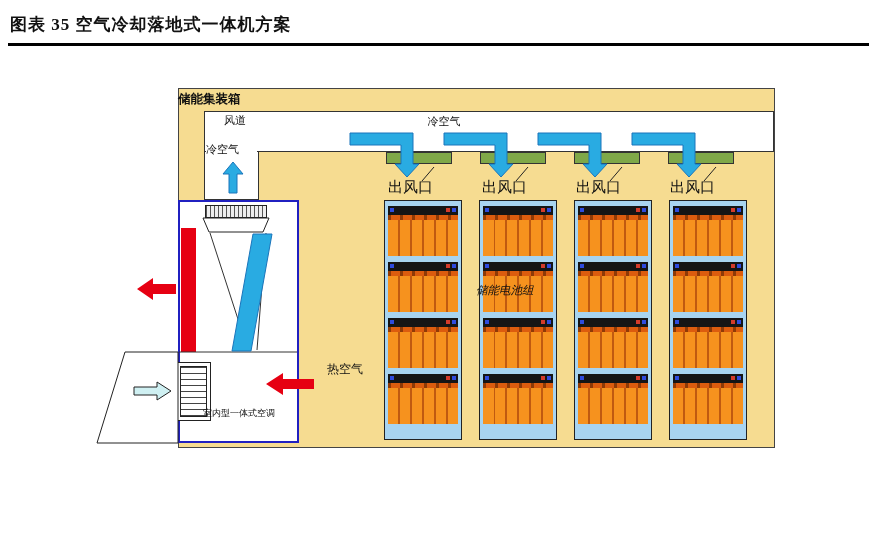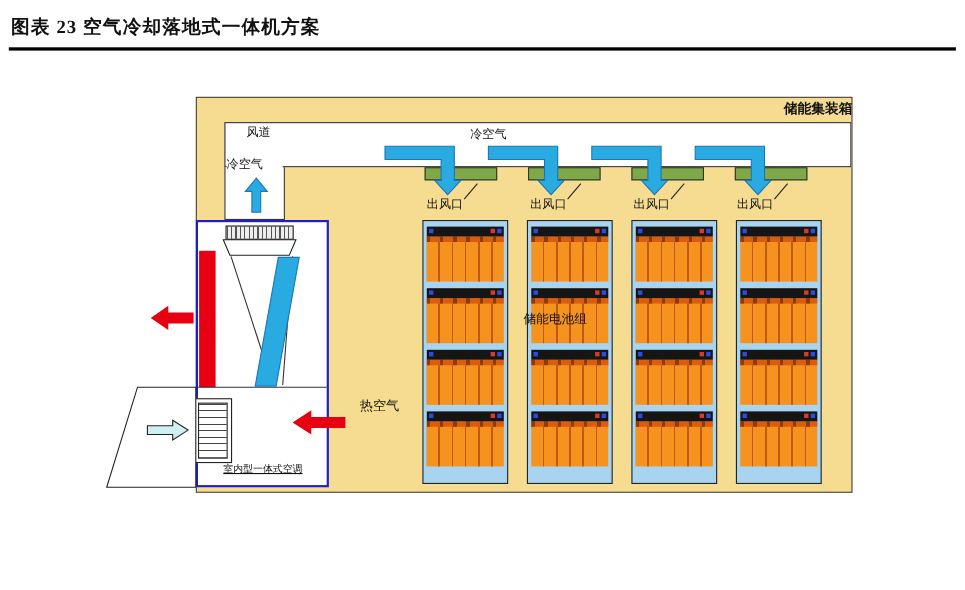--- a/index.html
+++ b/index.html
@@ -5,71 +5,71 @@
   html,body{margin:0;padding:0;background:#fff;}
   .page{position:relative;width:877px;height:536px;background:#fff;overflow:hidden;
         font-family:"DejaVu Sans","Liberation Sans",sans-serif;color:#111;}
   .abs{position:absolute;}
   .figure-title{left:10px;top:13px;font-family:"Liberation Serif","DejaVu Serif",serif;
         font-weight:700;font-size:17px;letter-spacing:1px;white-space:nowrap;}
   .title-rule{left:8px;top:43px;width:861px;height:3px;background:#000;}
 
   .container-box{left:178px;top:88px;width:597px;height:360px;
         background:var(--container-bg,#F6DC91);border:1px solid #444;box-sizing:border-box;}
-  .container-label{left:178px;top:91px;width:597px;text-align:right;
+  .container-label{left:178px;top:91px;width:597px;text-align:left;
         font-size:12.5px;font-weight:700;}
 
   .duct-v{left:204px;top:111px;width:55px;height:89px;background:var(--duct-bg,#fff);
         border:1px solid #333;box-sizing:border-box;}
   .duct-h{left:204px;top:111px;width:570px;height:41px;background:var(--duct-bg,#fff);
         border:1px solid #333;box-sizing:border-box;}
   .duct-patch{left:206px;top:113px;width:51px;height:85px;background:var(--duct-bg,#fff);}
 
   .duct-label{left:208px;top:113px;font-size:11px;margin-left:16px;}
   .cold-air-top{left:394px;top:114px;width:100px;text-align:center;font-size:11px;}
   .cold-air-left{left:206px;top:142px;font-size:11px;}
 
   .vent{position:absolute;top:152px;width:66px;height:12px;
         background:var(--vent-green,#7FA848);border:1px solid #333;box-sizing:border-box;}
-  .outlet-label{position:absolute;top:178px;font-size:11px;white-space:nowrap;}
+  .outlet-label{position:absolute;top:178px;font-size:15px;white-space:nowrap;}
 
   .rack{position:absolute;top:200px;width:78px;height:240px;
         background:var(--rack-bg,#A8D4F0);border:1px solid #222;box-sizing:border-box;}
   .module{position:absolute;left:3px;width:70px;height:50px;}
   .module-top{position:relative;height:9px;background:var(--module-top,#151515);}
   .dot{position:absolute;top:2px;width:4px;height:4px;}
   .dot-blue-left{left:2px;background:#2E4BDE;}
   .dot-red-right{right:8px;background:#D43B2A;}
   .dot-blue-right{right:2px;background:#2E4BDE;}
   .module-body{height:41px;
         background:repeating-linear-gradient(90deg,transparent 0 10.5px,var(--module-line,#C05A10) 10.5px 12px),
                    var(--module-orange,#F6921E);}
   .terminal-strip{height:5px;
         background:repeating-linear-gradient(90deg,rgba(80,30,0,.55) 0 3px,transparent 3px 12px),#DC5C0E;}
-  .battery-label{left:476px;top:283px;font-size:11.5px;z-index:6;}
+  .battery-label{left:476px;top:283px;font-size:11.5px;z-index:6;font-style:italic;}
 
   .ac-unit{left:178px;top:200px;width:121px;height:243px;background:#fff;
         border:2px solid var(--ac-border,#2020C0);box-sizing:border-box;}
   .fan-grille{left:205px;top:205px;width:62px;height:13px;border:1px solid #222;box-sizing:border-box;
         background:repeating-linear-gradient(90deg,#555 0 1px,transparent 1px 4px),#eee;}
   .red-bar{left:181px;top:228px;width:15px;height:124px;background:var(--arrow-red,#E60012);}
   .louver-fan{left:176px;top:362px;width:35px;height:59px;background:#fff;border:1px solid #222;box-sizing:border-box;}
   .louver-inner{position:absolute;inset:3px;border:1px solid #222;
         background:repeating-linear-gradient(180deg,#444 0 1px,transparent 1px 6px);}
   .hot-air-label{left:327px;top:361px;font-size:12px;font-family:Liberation Mono, monospace;}
-  .ac-label{left:203px;top:420px;font-size:9px;white-space:nowrap;text-decoration:underline;}
+  .ac-label{left:203px;top:407px;font-size:9px;white-space:nowrap;}
 
   svg.overlay{position:absolute;left:0;top:0;pointer-events:none;}
 </style>
 </head>
 <body>
 
 <div class="page">
 
-  <div class="abs figure-title">图表 23 空气冷却落地式一体机方案</div>
+  <div class="abs figure-title">图表 35 空气冷却落地式一体机方案</div>
   <div class="abs title-rule"></div>
 
   <div class="abs container-box"></div>
   <div class="abs container-label">储能集装箱</div>
 
   <div class="abs duct-v"></div>
   <div class="abs duct-h"></div>
   <div class="abs duct-patch"></div>
 
   <div class="abs duct-label">风道</div>

